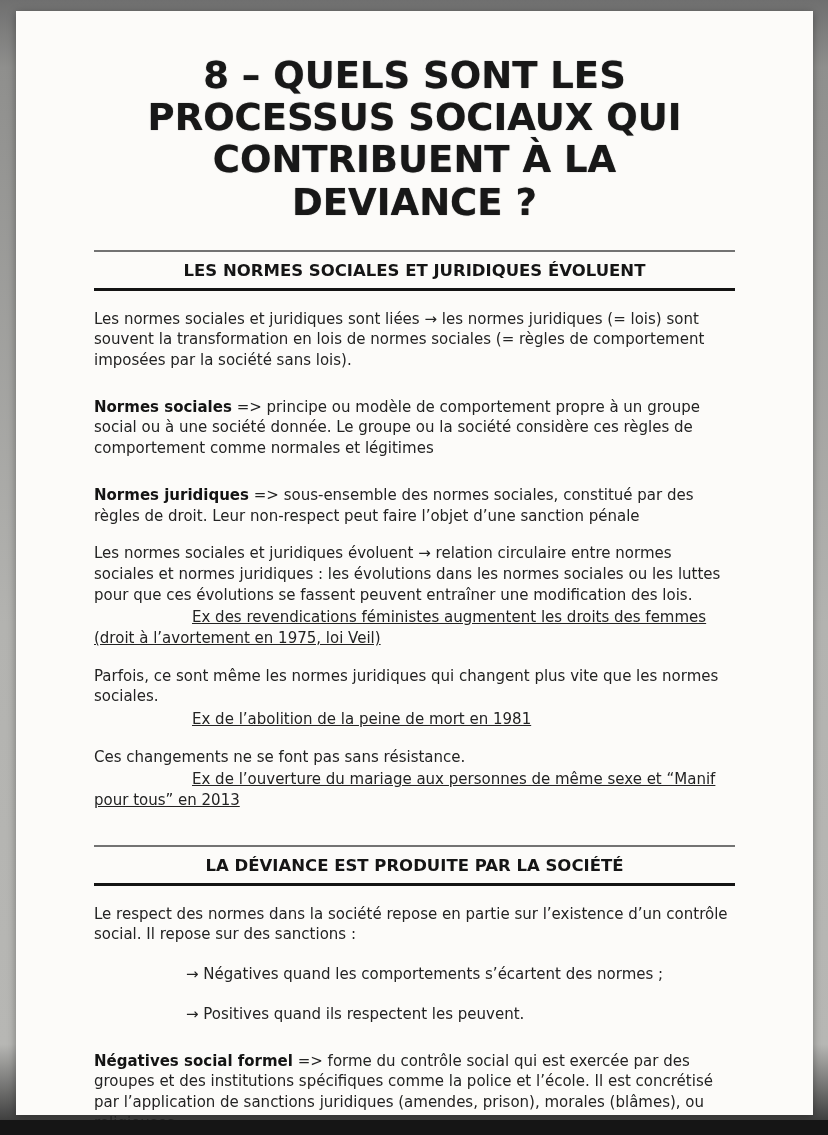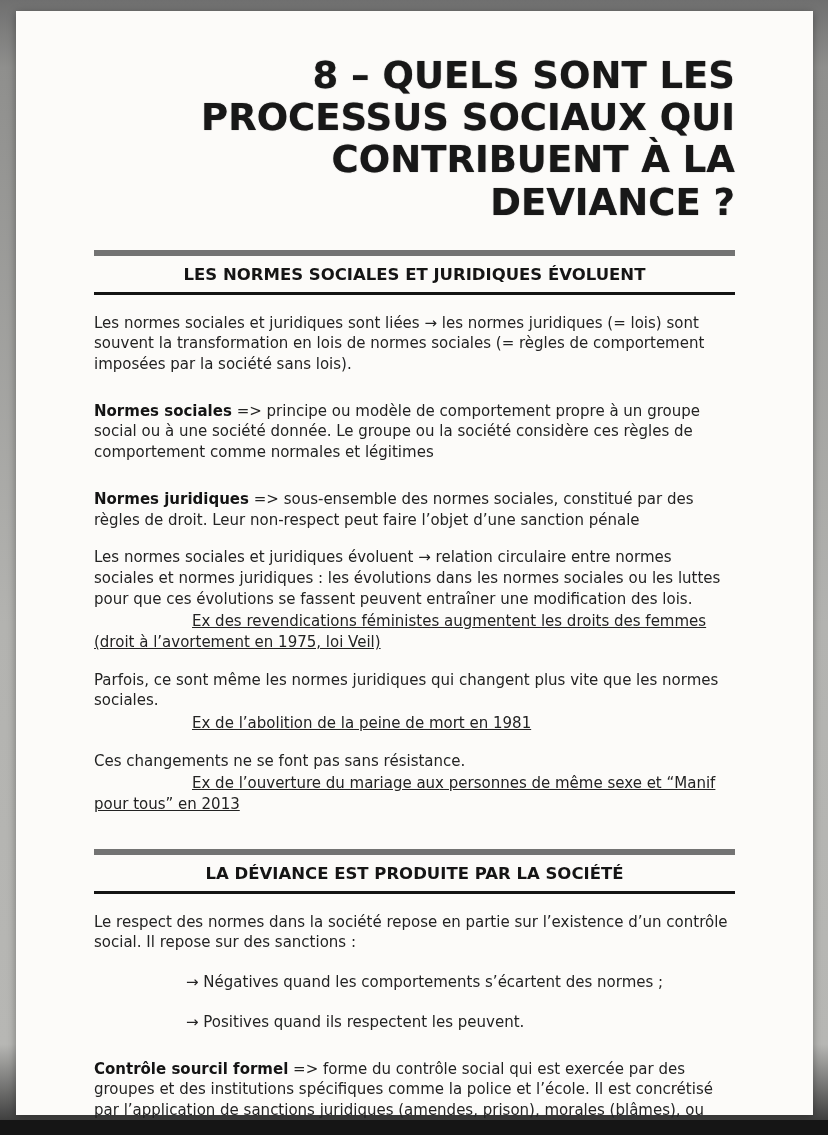--- a/index.html
+++ b/index.html
@@ -31,32 +31,32 @@
   }
   .clip {
     position: absolute;
     left: 20px; top: 16px;
     width: 52px; height: 92px;
     background: #1d1d1d;
     clip-path: polygon(34% 0%, 100% 14%, 96% 82%, 58% 100%, 2% 82%, 10% 8%);
     transform: rotate(-4deg);
   }
   .title {
-    text-align: right;
+    text-align: center;
     font-weight: bold;
     font-size: 37px;
     line-height: 1.14;
     color: #181818;
     letter-spacing: 0px;
     margin: 6px 0 26px 0;
     text-shadow: 0 0 1px rgba(0,0,0,.55);
   }
   .title div { white-space: nowrap; }
   .section-header {
-    border-top: 6px solid #737373;
+    border-top: 2px solid #737373;
     border-bottom: 3px solid #141414;
     text-align: center;
     font-weight: bold;
     font-size: 16.5px;
     color: #151515;
     padding: 9px 0 8px 0;
     margin: 0 0 18px 0;
   }
   .para {
     font-size: 15px;
@@ -123,21 +123,21 @@
 
     <div class="para">
       <div>Le respect des normes dans la société repose en partie sur l’existence d’un contrôle social. Il repose sur des sanctions :</div>
       <div class="bullets">
         <div class="bullet">→ Négatives quand les comportements s’écartent des normes ;</div>
         <div class="bullet">→ Positives quand ils respectent les peuvent.</div>
       </div>
     </div>
 
     <p class="para gap-lg">
-      <strong>Contrôle sourcil formel</strong>
+      <strong>Négatives social formel</strong>
       <span>=&gt; forme du contrôle social qui est exercée par des groupes et des institutions spécifiques comme la police et l’école. Il est concrétisé par l’application de sanctions juridiques (amendes, prison), morales (blâmes), ou religieuses</span>
     </p>
 
     <p class="para gap-lg">
       <strong>Contrôle social informel</strong>
       <span>=&gt; contrôle social mis en œuvre quotidiennement dans les interactions entre individus. Il s’exerce par des sanctions positives ou négatives (un sourire ou un froncement de sourcil par exemple)</span>
     </p>
 
   </div>
 

